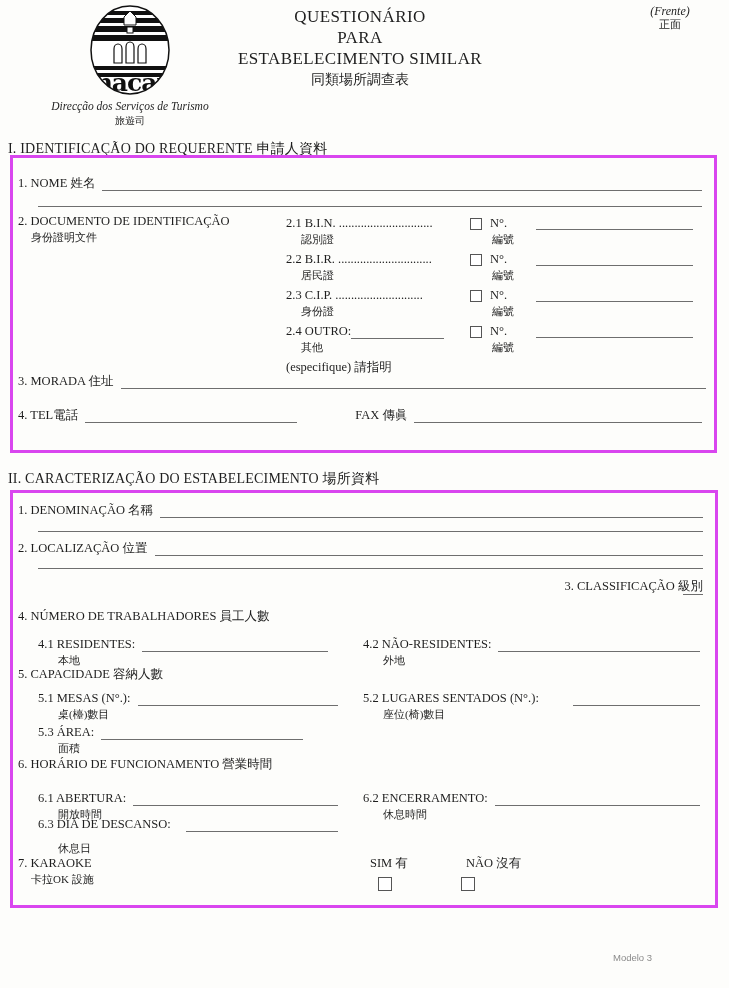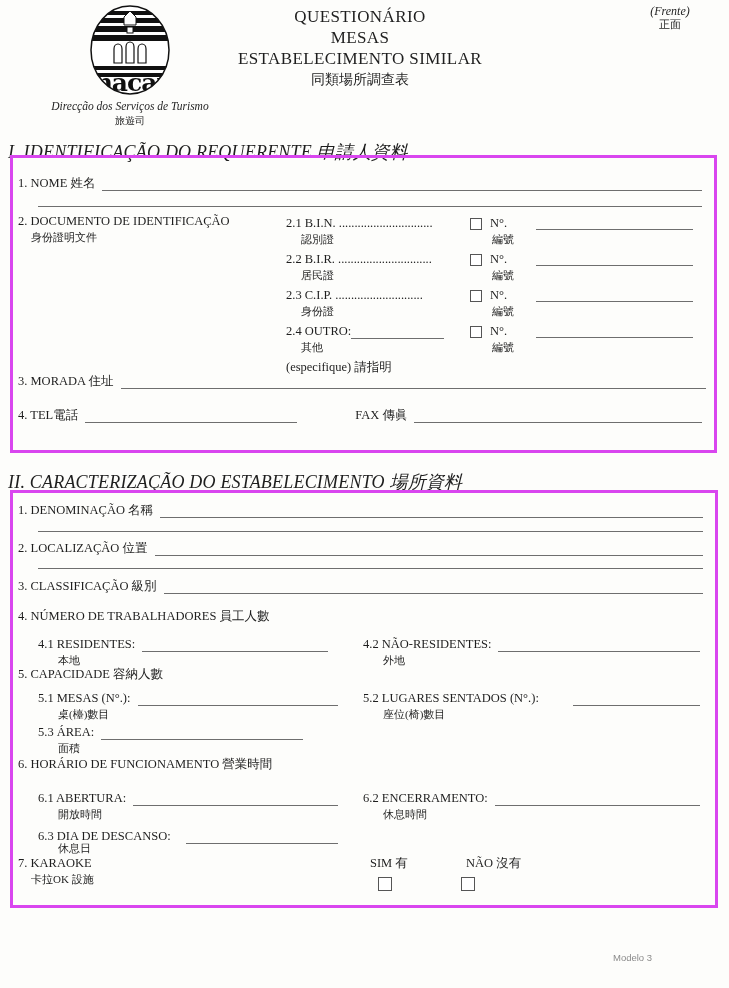--- a/index.html
+++ b/index.html
@@ -1,21 +1,21 @@
 <!DOCTYPE html>
 <html><head>
 <meta charset="utf-8">
 <style>
   html,body{margin:0;padding:0;background:#e8e8e8;}
   .page{position:relative;width:729px;height:988px;background:#fdfdfb;
         font-family:"Liberation Serif",serif;color:#1e1e1e;overflow:hidden;}
   .abs{position:absolute;}
   .t{font-size:12.5px;line-height:15px;white-space:nowrap;}
   .zh{font-size:11px;line-height:13px;white-space:nowrap;}
-  .heading{font-size:18px;letter-spacing:.2px;white-space:nowrap;font-style:italic;}
+  .heading{font-size:14px;letter-spacing:.2px;white-space:nowrap;}
   .box{position:absolute;border:3px solid #d946ef;background:transparent;}
   .r{position:absolute;display:flex;align-items:flex-end;}
   .r .t{flex:none;}
   .fill{flex:1;border-bottom:1px solid #6e6e6e;height:14px;margin-left:7px;min-width:20px;}
   .ul{display:inline-block;border-bottom:1px solid #6e6e6e;height:13px;vertical-align:bottom;}
   .wline{position:absolute;border-bottom:1px solid #6e6e6e;}
   .cb{position:absolute;width:10px;height:10px;border:1px solid #555;background:#fff;}
   .title1{font-size:17px;letter-spacing:.4px;line-height:21px;}
   .titlezh{font-size:14px;line-height:18px;}
   .note-it{font-style:italic;font-size:12px;line-height:14px;}
@@ -52,21 +52,21 @@
         <path d="M50 44 a4 5 0 0 1 8 0 V58 h-8 Z"></path>
       </g>
       <text x="42" y="86" text-anchor="middle" font-family="'DejaVu Serif',serif" font-size="25" font-weight="bold" letter-spacing="-1" fill="#111">macau</text>
     </g>
   </svg>
   <div class="abs orgpt center" style="left:30px;top:100px;width:200px;">Direcção dos Serviços de Turismo</div>
   <div class="abs zh center" style="left:30px;top:114px;width:200px;font-size:10px;">旅遊司</div>
 
   <div class="abs center" style="left:210px;top:6px;width:300px;">
     <div class="title1">QUESTIONÁRIO</div>
-    <div class="title1">MESAS</div>
+    <div class="title1">PARA</div>
     <div class="title1">ESTABELECIMENTO SIMILAR</div>
     <div class="titlezh" style="margin-top:2px;">同類場所調查表</div>
   </div>
 
   <div class="abs center" style="left:633px;top:4px;width:74px;">
     <div class="note-it">(Frente)</div>
     <div class="zh">正面</div>
   </div>
 
   <div class="abs heading" style="left:8px;top:140px;">I. IDENTIFICAÇÃO DO REQUERENTE 申請人資料</div>
@@ -137,21 +137,21 @@
       <span class="fill"></span>
     </div>
     <div class="wline" style="top:28px;left:25px;right:12px;height:10px;"></div>
 
     <div class="r" style="top:48px;left:5px;right:12px;">
       <span class="t">2. LOCALIZAÇÃO 位置</span>
       <span class="fill"></span>
     </div>
     <div class="wline" style="top:65px;left:25px;right:12px;height:10px;"></div>
 
-    <div class="r" style="top:86px;left:5px;right:12px;">
+    <div class="r" style="top:86px;left:5px;right:12px;flex-direction:column;">
       <span class="t">3. CLASSIFICAÇÃO 級別</span>
       <span class="fill"></span>
     </div>
 
     <div class="t abs" style="top:116px;left:5px;">4. NÚMERO DE TRABALHADORES 員工人數</div>
 
     <div class="r" style="top:144px;left:25px;width:290px;">
       <span class="t">4.1 RESIDENTES:</span>
       <span class="fill"></span>
     </div>
@@ -187,21 +187,21 @@
       <span class="t">6.1 ABERTURA:</span>
       <span class="fill"></span>
     </div>
     <div class="r" style="top:298px;left:350px;right:15px;">
       <span class="t">6.2 ENCERRAMENTO:</span>
       <span class="fill"></span>
     </div>
     <div class="zh abs" style="top:315px;left:45px;">開放時間</div>
     <div class="zh abs" style="top:315px;left:370px;">休息時間</div>
 
-    <div class="r" style="top:336px;left:25px;width:300px;gap:8px;">
+    <div class="r" style="top:324px;left:25px;width:300px;gap:8px;">
       <span class="t">6.3 DIA DE DESCANSO:</span>
       <span class="fill"></span>
     </div>
     <div class="zh abs" style="top:349px;left:45px;">休息日</div>
 
     <div class="t abs" style="top:363px;left:5px;">7. KARAOKE</div>
     <div class="zh abs" style="top:380px;left:18px;">卡拉OK 設施</div>
     <div class="t abs" style="top:363px;left:357px;">SIM 有</div>
     <div class="t abs" style="top:363px;left:453px;">NÃO 沒有</div>
     <span class="cb" style="top:384px;left:365px;width:12px;height:12px;"></span>

